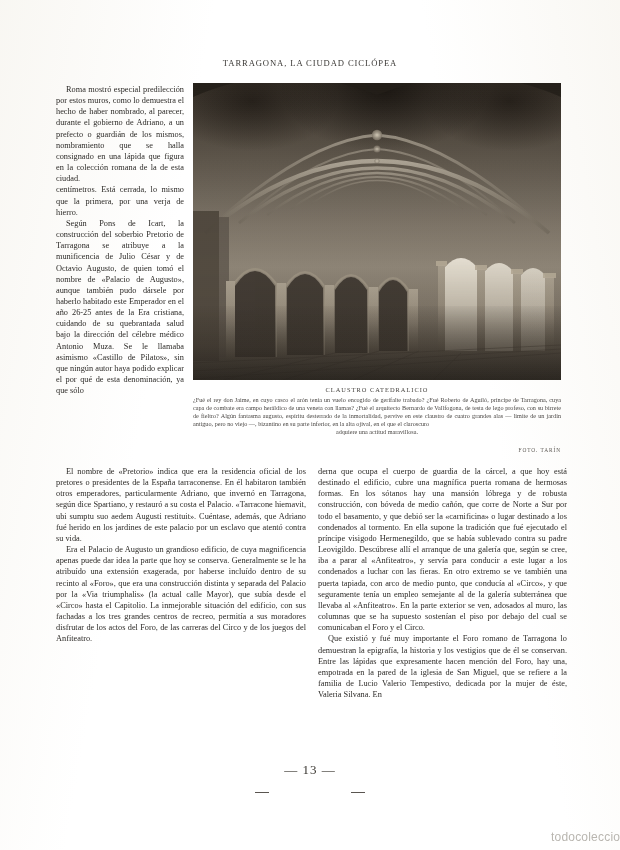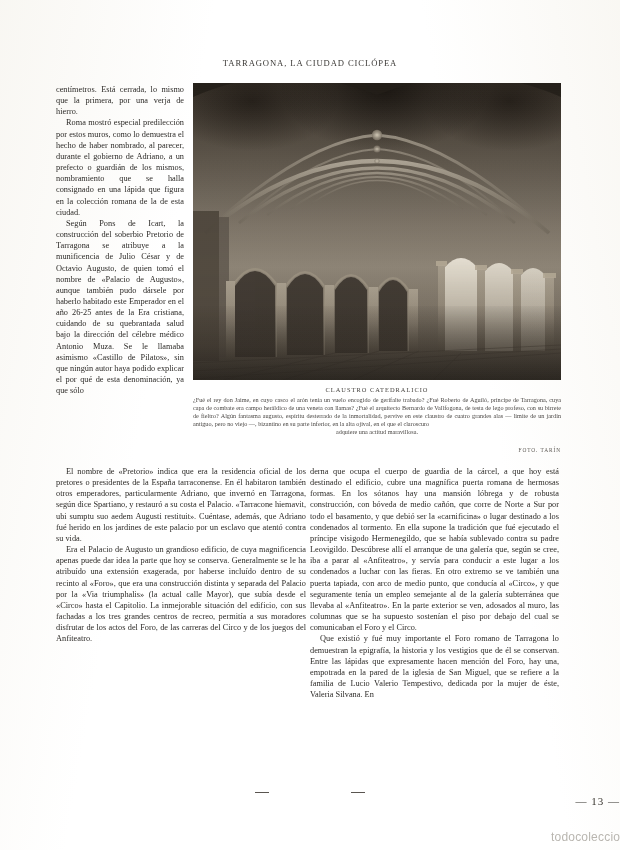--- a/index.html
+++ b/index.html
@@ -150,44 +150,44 @@
     left: 56px;
     top: 466px;
     width: 250px;
     font-size: 8.3px;
     line-height: 11.15px;
     text-align: justify;
     color: #2c2a27;
   }
   .col-right {
     position: absolute;
-    left: 310px;
+    left: 318px;
     top: 466px;
     width: 249px;
     font-size: 8.3px;
     line-height: 11.15px;
     text-align: justify;
     color: #2c2a27;
   }
   p.para {
     margin: 0;
     text-indent: 10px;
   }
   p.para.cont {
     text-indent: 0;
   }
 
   
   .page-number {
     position: absolute;
     left: 0;
-    top: 795px;
+    top: 762px;
     width: 620px;
-    text-align: right;
-    font-size: 11px;
+    text-align: center;
+    font-size: 13px;
     color: #38352f;
     letter-spacing: 1px;
   }
   .rule {
     position: absolute;
     left: 255px;
     top: 792px;
     width: 14px;
     height: 1px;
     background: #5a5550;
@@ -321,22 +321,22 @@
   </div>
 
   <div class="caption-title">CLAUSTRO CATEDRALICIO</div>
   <div class="caption-body">
     <span>¿Fué el rey don Jaime, en cuyo casco el arón tenía un vuelo encogido de gerifalte trabado? ¿Fué Roberto de Aguiló, príncipe de Tarragona, cuya capa de combate era campo heráldico de una veneta con llamas? ¿Fué el arquitecto Bernardo de Vallfogona, de testa de lego profeso, con su birrete de fieltro? Algún fantasma augusto, espíritu desterrado de la inmortalidad, pervive en este claustro de cuatro grandes alas — límite de un jardín antiguo, pero no viejo —, bizantino en su parte inferior, en la alta ojival, en el que el claroscuro</span>
     <span class="lastline">adquiere una actitud maravillosa.</span>
   </div>
   <div class="photo-credit">FOTO. TARÍN</div>
 
   <div class="col-narrow">
+    <p class="para">Roma mostró especial predilección por estos muros, como lo demuestra el hecho de haber nombrado, al parecer, durante el gobierno de Adriano, a un prefecto o guardián de los mismos, nombramiento que se halla consignado en una lápida que figura en la colección romana de la de esta ciudad.</p>
     <p class="para cont">centímetros. Está cerrada, lo mismo que la primera, por una verja de hierro.</p>
-    <p class="para">Roma mostró especial predilección por estos muros, como lo demuestra el hecho de haber nombrado, al parecer, durante el gobierno de Adriano, a un prefecto o guardián de los mismos, nombramiento que se halla consignado en una lápida que figura en la colección romana de la de esta ciudad.</p>
     <p class="para">Según Pons de Icart, la construcción del soberbio Pretorio de Tarragona se atribuye a la munificencia de Julio César y de Octavio Augusto, de quien tomó el nombre de «Palacio de Augusto», aunque también pudo dársele por haberlo habitado este Emperador en el año 26-25 antes de la Era cristiana, cuidando de su quebrantada salud bajo la dirección del célebre médico Antonio Muza. Se le llamaba asimismo «Castillo de Pilatos», sin que ningún autor haya podido explicar el por qué de esta denominación, ya que sólo</p>
   </div>
 
   <div class="col-left-wide">
     <p class="para">El nombre de «Pretorio» indica que era la residencia oficial de los pretores o presidentes de la España tarraconense. En él habitaron también otros emperadores, particularmente Adriano, que invernó en Tarragona, según dice Spartiano, y restauró a su costa el Palacio. «Tarracone hiemavit, ubi sumptu suo aedem Augusti restituit». Cuéntase, además, que Adriano fué herido en los jardines de este palacio por un esclavo que atentó contra su vida.</p>
     <p class="para">Era el Palacio de Augusto un grandioso edificio, de cuya magnificencia apenas puede dar idea la parte que hoy se conserva. Generalmente se le ha atribuído una extensión exagerada, por haberse incluído dentro de su recinto al «Foro», que era una construcción distinta y separada del Palacio por la «Via triumphalis» (la actual calle Mayor), que subía desde el «Circo» hasta el Capitolio. La inmejorable situación del edificio, con sus fachadas a los tres grandes centros de recreo, permitía a sus moradores disfrutar de los actos del Foro, de las carreras del Circo y de los juegos del Anfiteatro.</p>
   </div>
 
   <div class="col-right">
     <p class="para cont">derna que ocupa el cuerpo de guardia de la cárcel, a que hoy está destinado el edificio, cubre una magnífica puerta romana de hermosas formas. En los sótanos hay una mansión lóbrega y de robusta construcción, con bóveda de medio cañón, que corre de Norte a Sur por todo el basamento, y que debió ser la «carnificina» o lugar destinado a los condenados al tormento. En ella supone la tradición que fué ejecutado el príncipe visigodo Hermenegildo, que se había sublevado contra su padre Leovigildo. Descúbrese allí el arranque de una galería que, según se cree, iba a parar al «Anfiteatro», y servía para conducir a este lugar a los condenados a luchar con las fieras. En otro extremo se ve también una puerta tapiada, con arco de medio punto, que conducía al «Circo», y que seguramente tenía un empleo semejante al de la galería subterránea que llevaba al «Anfiteatro». En la parte exterior se ven, adosados al muro, las columnas que se ha supuesto sostenían el piso por debajo del cual se comunicaban el Foro y el Circo.</p>

